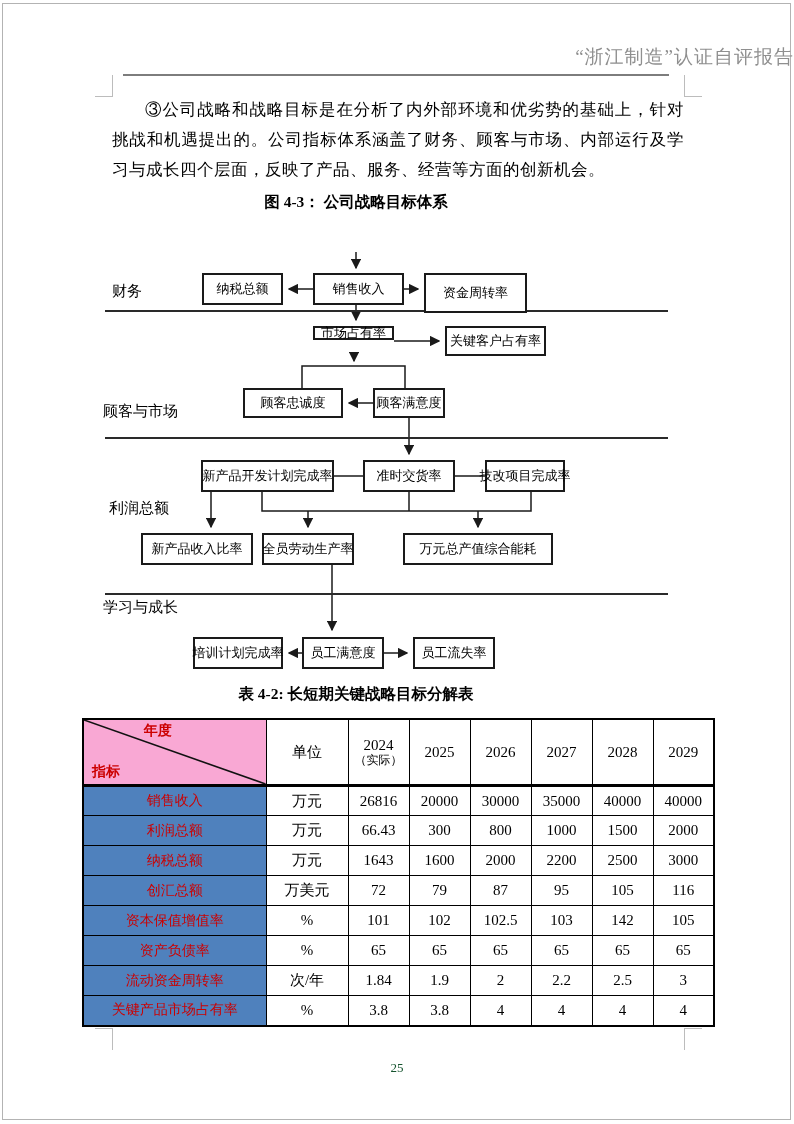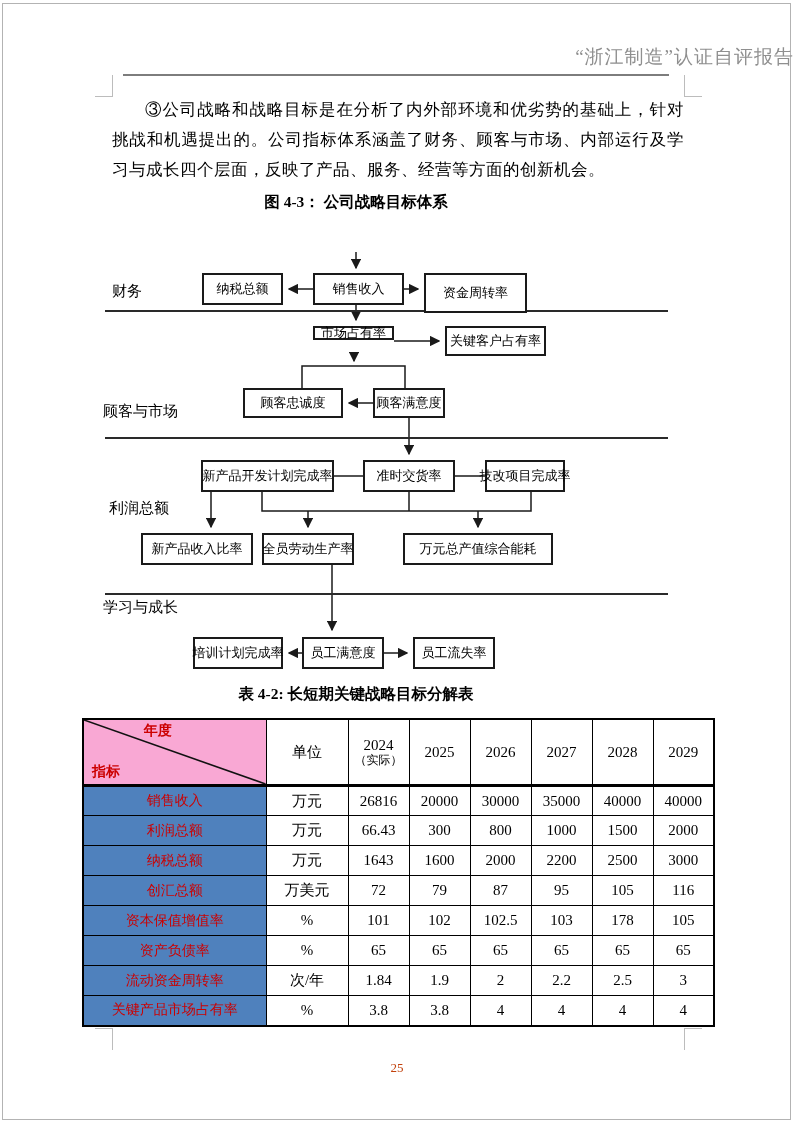--- a/index.html
+++ b/index.html
@@ -38,21 +38,21 @@
   .corner svg{position:absolute;left:0;top:0;width:100%;height:100%;display:block;}
   .c-top{position:absolute;top:2px;left:0;right:34px;text-align:center;
          color:#cc0000;font-weight:bold;font-size:14px;}
   .c-bot{position:absolute;bottom:3px;left:8px;color:#cc0000;font-weight:bold;font-size:14px;}
   .chead{font-size:15px;}
   .chead .sub{font-size:12px;line-height:13px;}
   .rlabel{background:#4f81bd;color:#cc0000;font-weight:bold;font-size:14px;}
   .unit{font-size:15px;}
   .val{font-size:15px;font-family:"Liberation Serif","DejaVu Serif",serif;}
   .pg-num{position:absolute;top:1060px;left:0;width:100%;text-align:center;
-          font-size:13px;color:#c2410c;}
+          font-size:13px;color:#14532d;}
 </style>
 </head>
 <body>
 
 <div class="page">
 
   <div class="edge top"></div>
   <div class="edge bottom"></div>
   <div class="edge left"></div>
   <div class="edge right"></div>
@@ -218,21 +218,21 @@
         <td class="val">105</td>
         <td class="val">116</td>
       </tr>
       <tr>
         <th class="rlabel">资本保值增值率</th>
         <td class="unit">%</td>
         <td class="val">101</td>
         <td class="val">102</td>
         <td class="val">102.5</td>
         <td class="val">103</td>
-        <td class="val">178</td>
+        <td class="val">142</td>
         <td class="val">105</td>
       </tr>
       <tr>
         <th class="rlabel">资产负债率</th>
         <td class="unit">%</td>
         <td class="val">65</td>
         <td class="val">65</td>
         <td class="val">65</td>
         <td class="val">65</td>
         <td class="val">65</td>

